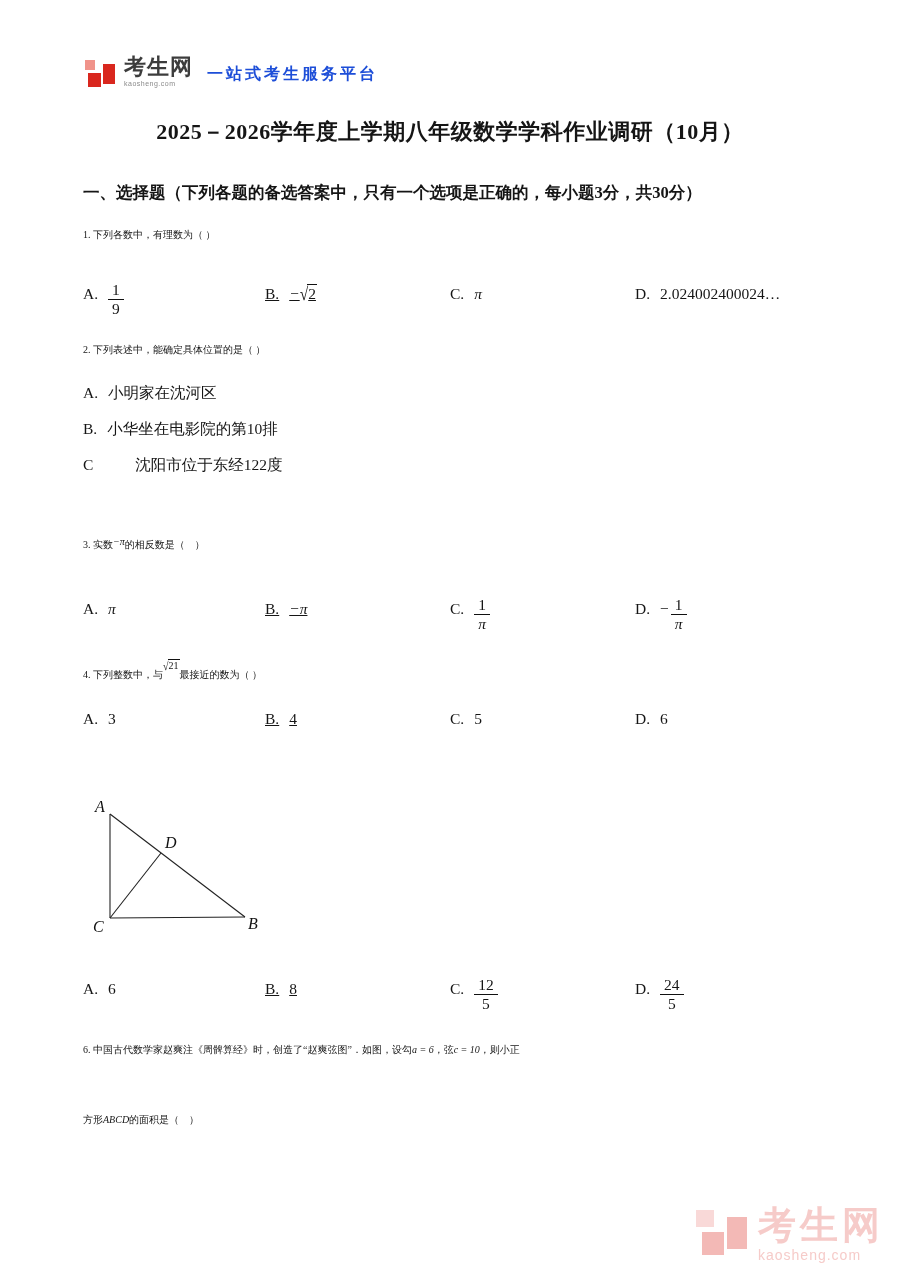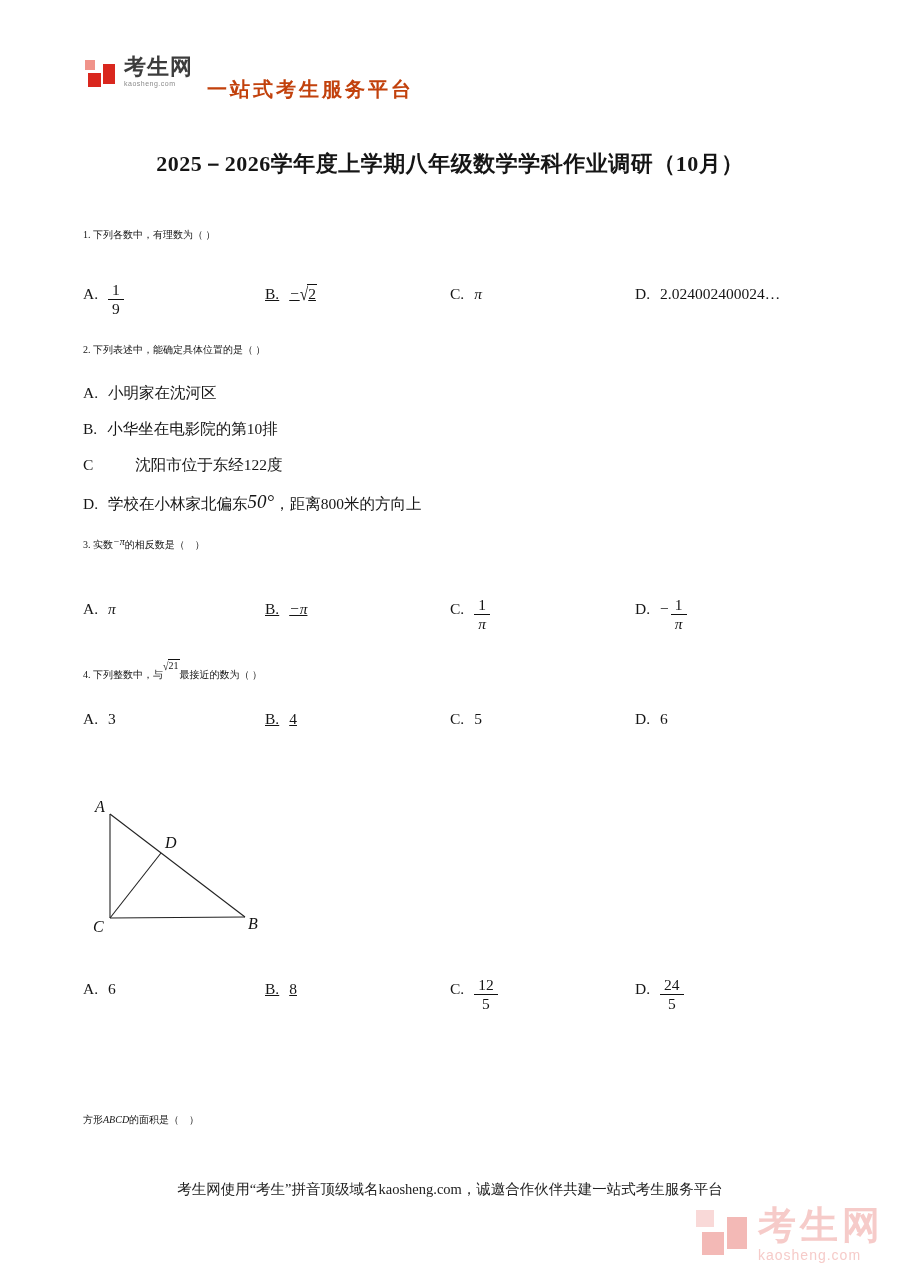--- a/index.html
+++ b/index.html
@@ -11,23 +11,23 @@
   .abs{position:absolute;}
   
   .logo{left:85px;top:56px;display:flex;align-items:flex-start;}
   .logo-icon{position:relative;width:32px;height:38px;margin-right:7px;}
   .logo-icon .b1{position:absolute;left:0;top:4px;width:10px;height:10px;background:#f0938a;}
   .logo-icon .b2{position:absolute;left:3px;top:17px;width:13px;height:14px;background:#d9271e;}
   .logo-icon .b3{position:absolute;left:18px;top:8px;width:12px;height:20px;background:#d9271e;}
   .logo-name-wrap{display:flex;flex-direction:column;line-height:1;}
   .logo-name{font-family:"Liberation Sans","DejaVu Sans",sans-serif;font-size:22px;font-weight:bold;color:#3c3c3c;letter-spacing:1px;}
   .logo-domain{font-family:"Liberation Sans",sans-serif;font-size:7px;color:#8a8a8a;margin-top:2px;letter-spacing:.5px;}
-  .logo-tagline{font-family:"Liberation Sans",sans-serif;font-size:20px;font-weight:bold;color:#c2410c;letter-spacing:3px;margin-left:14px;margin-top:20px;}
+  .logo-tagline{font-family:"Liberation Sans",sans-serif;font-size:16px;font-weight:bold;color:#1d4ed8;letter-spacing:3px;margin-left:14px;margin-top:8px;}
   
-  .title{left:0;right:0;top:117px;text-align:center;font-size:22px;font-weight:bold;letter-spacing:.5px;margin-top:32px;}
+  .title{left:0;right:0;top:117px;text-align:center;font-size:22px;font-weight:bold;letter-spacing:.5px;}
   .section-heading{left:83px;top:182px;font-size:16.5px;font-weight:bold;}
   
   .stem{left:83px;font-size:10px;white-space:nowrap;}
   .m{font-style:italic;}
   .m.up{font-style:normal;}
   .raised{position:relative;top:-3px;}
   .deg{font-size:19px;position:relative;top:-1px;}
   
   .orow{left:83px;display:flex;align-items:baseline;font-size:15.5px;white-space:nowrap;}
   .cell{display:inline-block;}
@@ -70,20 +70,21 @@
       <div class="b3"></div>
     </div>
     <div class="logo-name-wrap">
       <span class="logo-name">考生网</span>
       <span class="logo-domain">kaosheng.com</span>
     </div>
     <span class="logo-tagline">一站式考生服务平台</span>
   </div>
 
   <div class="abs title">2025－2026学年度上学期八年级数学学科作业调研（10月）</div>
+  <div class="abs section-heading">一、选择题（下列各题的备选答案中，只有一个选项是正确的，每小题3分，共30分）</div>
 
   <div class="abs stem" style="top:228px">1. 下列各数中，有理数为（    ）</div>
   <div class="abs orow" style="top:281px">
     <span class="cell w1">
       <span class="lab">A.</span><span class="frac"><span class="num">1</span><span class="den">9</span></span>
     </span>
     <span class="cell w2">
       <span class="lab">B.</span><span class="m">−</span><span class="sqrt"><span class="sign">√</span><span class="rad">2</span></span>
     </span>
     <span class="cell w3">
@@ -96,23 +97,20 @@
 
   <div class="abs stem" style="top:343px">2. 下列表述中，能确定具体位置的是（    ）</div>
   <div class="abs optline" style="top:383px">
     <span class="lab">A.</span><span>小明家在沈河区</span>
   </div>
   <div class="abs optline" style="top:419px">
     <span class="lab">B.</span><span>小华坐在电影院的第10排</span>
   </div>
   <div class="abs optline" style="top:455px">
     <span class="lab gap">C</span><span>沈阳市位于东经122度</span>
-  </div>
-  <div class="abs optline" style="top:492px">
-    <span class="lab">D.</span><span>学校在小林家北偏东</span><span class="deg m">50°</span><span>，距离800米的方向上</span>
   </div>
 
   <div class="abs stem" style="top:538px">
     <span>3. 实数</span><span class="m raised">−π</span><span>的相反数是（　）</span>
   </div>
   <div class="abs orow" style="top:596px">
     <span class="cell w1">
       <span class="lab">A.</span><span class="m">π</span>
     </span>
     <span class="cell w2">
@@ -150,25 +148,27 @@
     <text x="80" y="52">D</text>
   </svg>
 
   <div class="abs orow" style="top:976px">
     <span class="cell w1"><span class="lab">A.</span><span>6</span></span>
     <span class="cell w2"><span class="lab">B.</span><span>8</span></span>
     <span class="cell w3"><span class="lab">C.</span><span class="frac"><span class="num">12</span><span class="den">5</span></span></span>
     <span class="cell"><span class="lab">D.</span><span class="frac"><span class="num">24</span><span class="den">5</span></span></span>
   </div>
 
+  <div class="abs stem" style="top:1043px">
+    <span>6. 中国古代数学家赵爽注《周髀算经》时，创造了“赵爽弦图”．如图，设勾</span><span class="m">a = 6</span><span>，弦</span><span class="m">c = 10</span><span>，则小正</span>
+  </div>
   <div class="abs stem" style="top:1113px">
     <span>方形</span><span class="m">ABCD</span><span>的面积是（　）</span>
   </div>
 
-  <div class="abs footer">考生网使用“考生”拼音顶级域名kaosheng.com，诚邀合作伙伴共建一站式考生服务平台</div>
 
   <div class="abs wm">
     <div class="wm-icon">
       <div class="b1"></div>
       <div class="b2"></div>
       <div class="b3"></div>
     </div>
     <div class="wm-text">
       <span class="wm-name">考生网</span>
       <span class="wm-domain">kaosheng.com</span>

